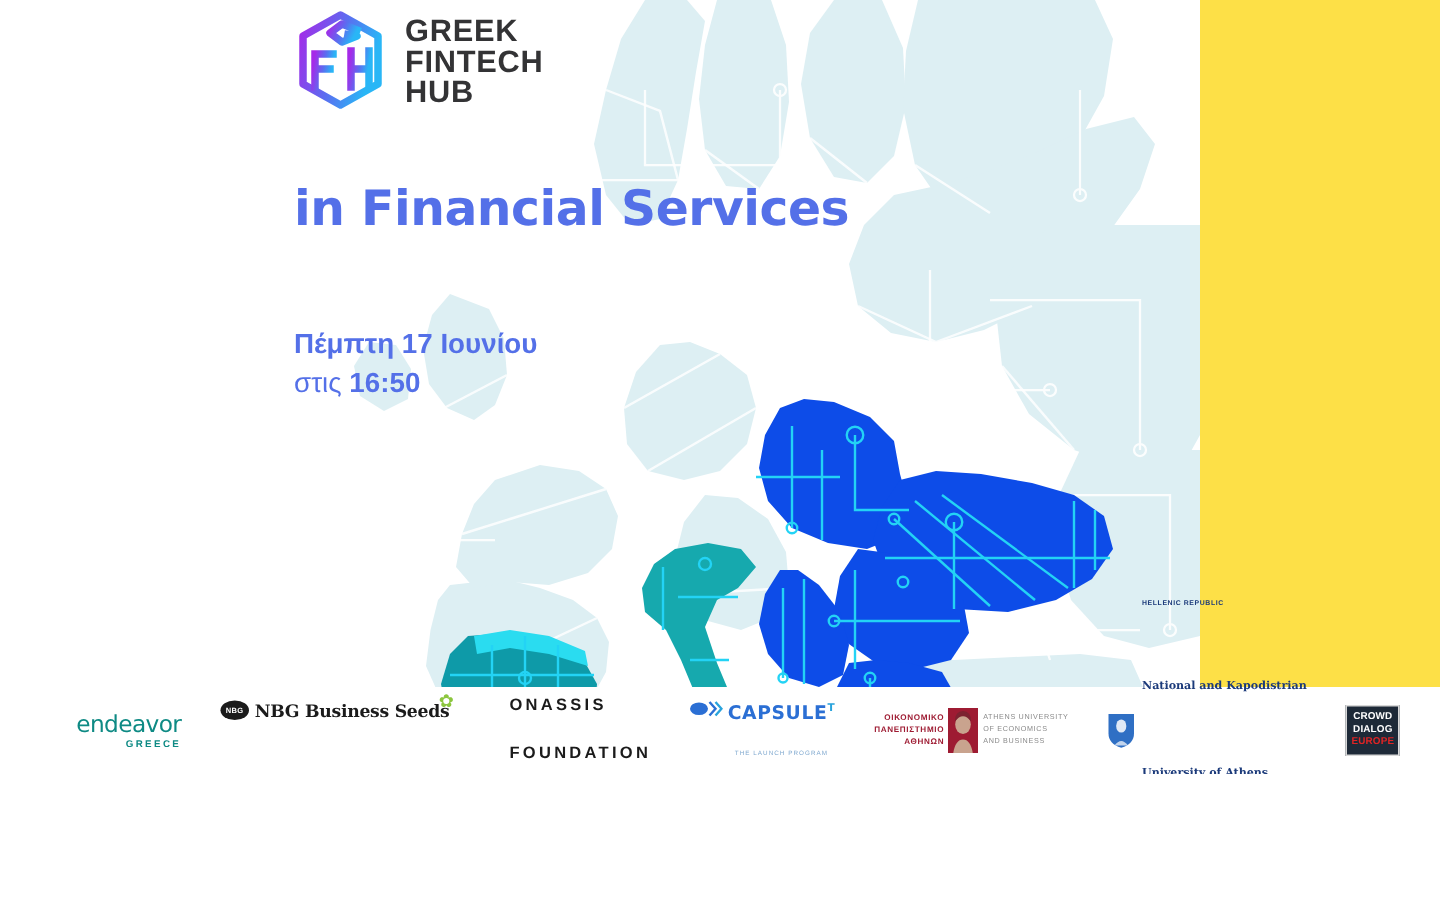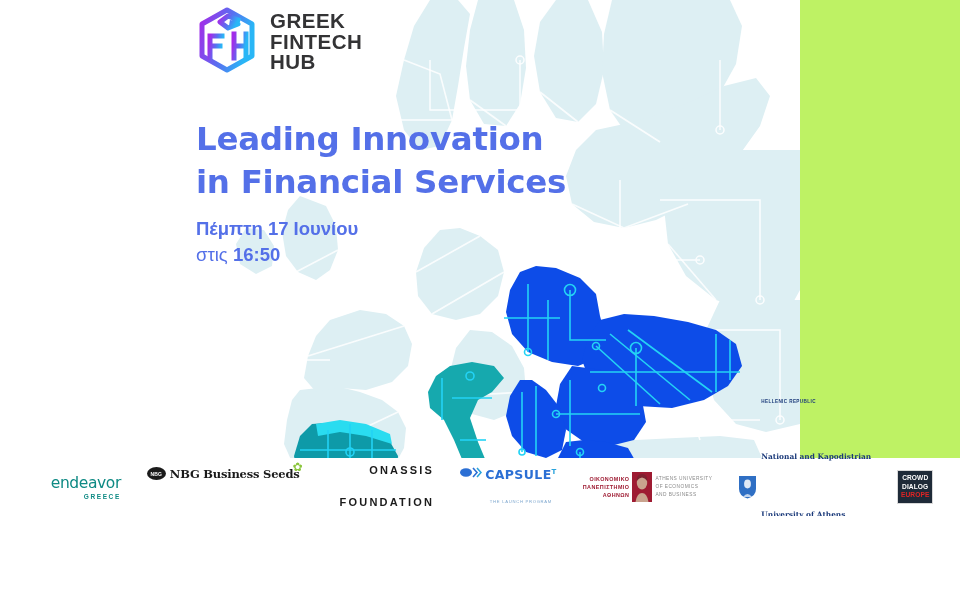--- a/index.html
+++ b/index.html
@@ -1,18 +1,18 @@
 <!DOCTYPE html>
 <html><head>
 <meta charset="utf-8">
 <style>
   html,body{margin:0;padding:0;background:#ffffff;}
   body{width:960px;height:600px;overflow:hidden;font-family:"Liberation Sans","DejaVu Sans",sans-serif;}
 
-  #poster{position:relative;width:960px;height:516px;background:#bef264;overflow:hidden;}
+  #poster{position:relative;width:960px;height:516px;background:#fde047;overflow:hidden;}
 
   
   #artwork{position:absolute;left:0;top:0;width:800px;height:540px;overflow:hidden;background:#ffffff;}
   #artwork svg{display:block;width:800px;height:540px;}
 
   
   #logo-block{position:absolute;left:196px;top:6px;display:flex;align-items:center;gap:12px;}
   #logo-mark{width:62px;height:72px;}
   #logo-words{display:flex;flex-direction:column;line-height:1.0;}
   #logo-words span{font-size:20.5px;font-weight:700;letter-spacing:.5px;color:#333335;
@@ -45,21 +45,21 @@
   
   .s-nbg{gap:4px;}
   .s-nbg .nbg-dot{width:19px;height:13px;border-radius:50%;background:#1b1b1b;display:flex;
                   align-items:center;justify-content:center;}
   .s-nbg .nbg-dot i{font-style:normal;font-size:5px;color:#fff;font-weight:700;letter-spacing:.2px;}
   .s-nbg .nbg-txt{font-size:11.5px;font-weight:700;color:#1b1b1b;letter-spacing:-0.2px;
                   font-family:"DejaVu Serif","Liberation Serif",serif;}
   .s-nbg .nbg-leaf{position:relative;top:-7px;left:-11px;color:#8cc63e;font-size:12px;}
 
   
-  .s-onassis{flex-direction:column;align-items:flex-end;gap:16px;}
+  .s-onassis{flex-direction:column;align-items:flex-start;gap:16px;}
   .s-onassis div{font-size:11px;font-weight:700;color:#1b1b1b;letter-spacing:2.2px;line-height:1.45;}
 
   
   .s-capsule{gap:3px;}
   .s-capsule .cap-ico{width:22px;height:11px;display:flex;align-items:center;}
   .s-capsule .cap-wrap{display:flex;flex-direction:column;align-items:center;gap:16px;}
   .s-capsule .cap-name{font-size:12.5px;font-weight:700;color:#2b6fd4;letter-spacing:.4px;
                        font-family:"DejaVu Sans","Liberation Sans",sans-serif;}
   .s-capsule .cap-t{font-size:7px;color:#29a3dc;vertical-align:super;}
   .s-capsule .cap-sub{font-size:4.2px;color:#7fa8cf;letter-spacing:.7px;margin-top:1px;}
@@ -304,21 +304,20 @@
       </g>
     </svg>
     <div id="logo-words">
       <span>GREEK</span>
       <span>FINTECH</span>
       <span>HUB</span>
     </div>
   </div>
 
   <div id="headline">
-    <div class="line">Leading Innovation</div>
     <div class="line">in Financial Services</div>
   </div>
 
   <div id="datetime">
     <div class="dt-line bold">Πέμπτη 17 Ιουνίου</div>
     <div class="dt-line">
       <span class="light">στις</span>
       <span class="bold">16:50</span>
     </div>
   </div>

